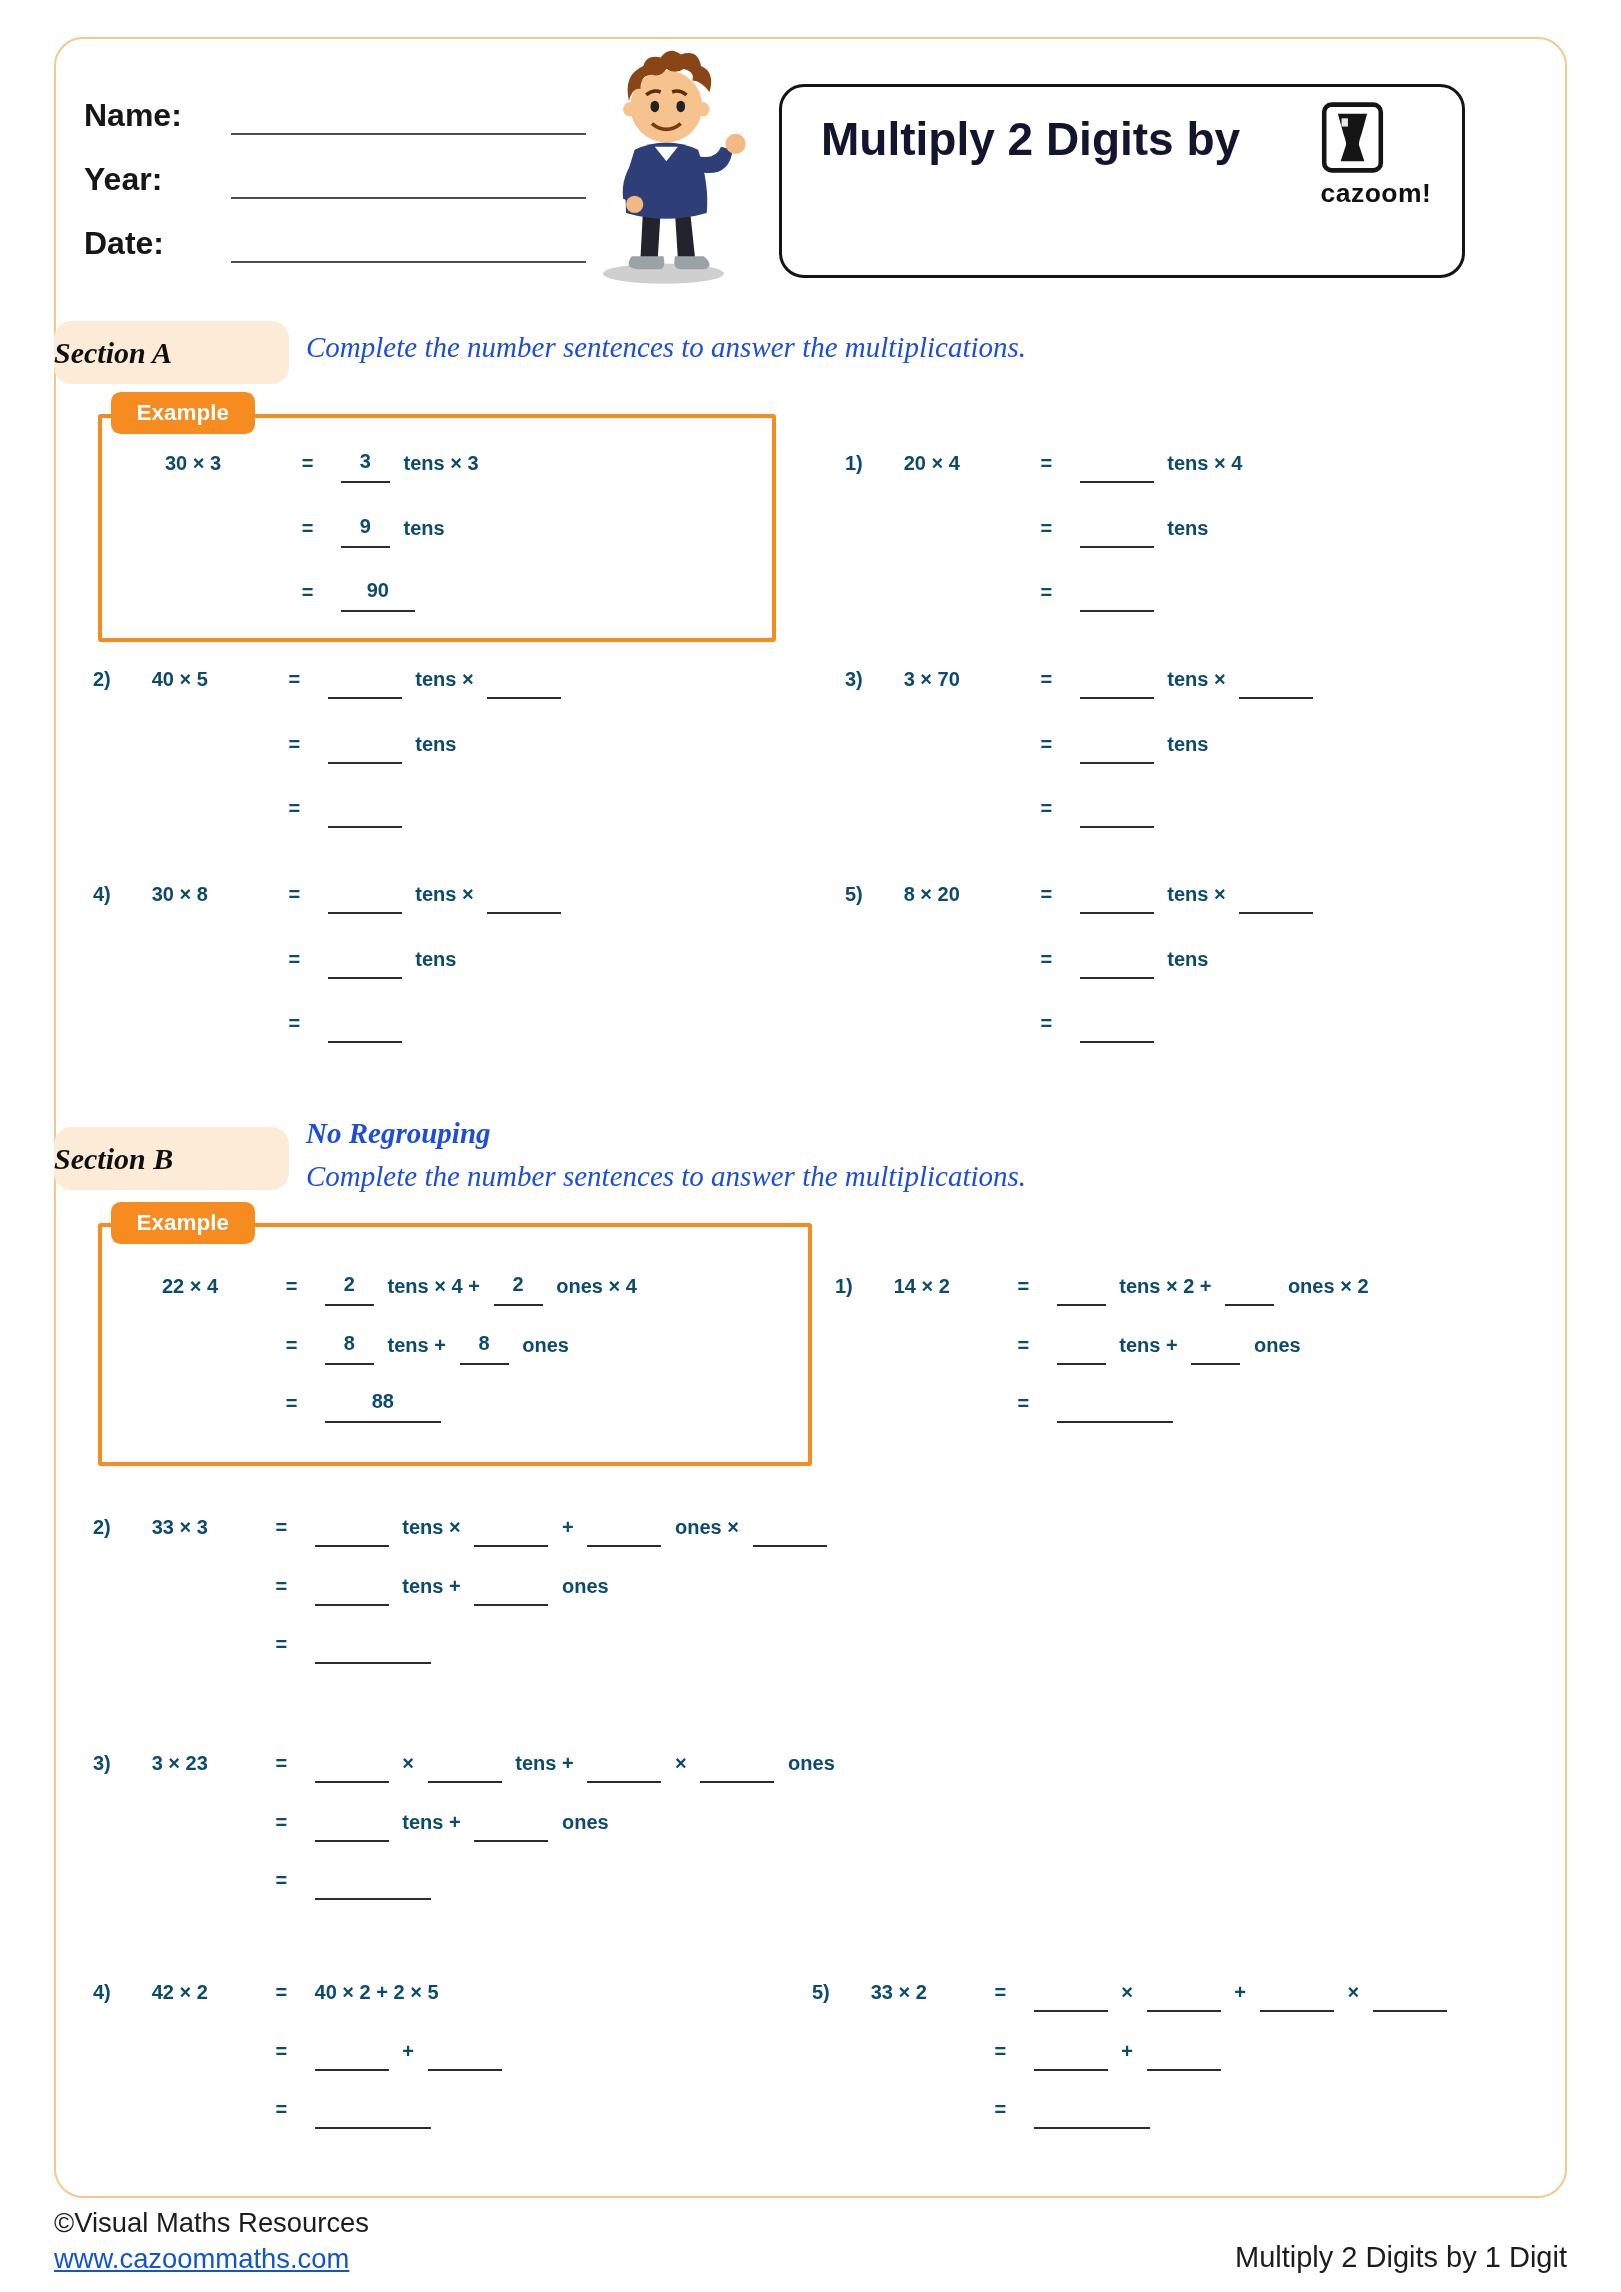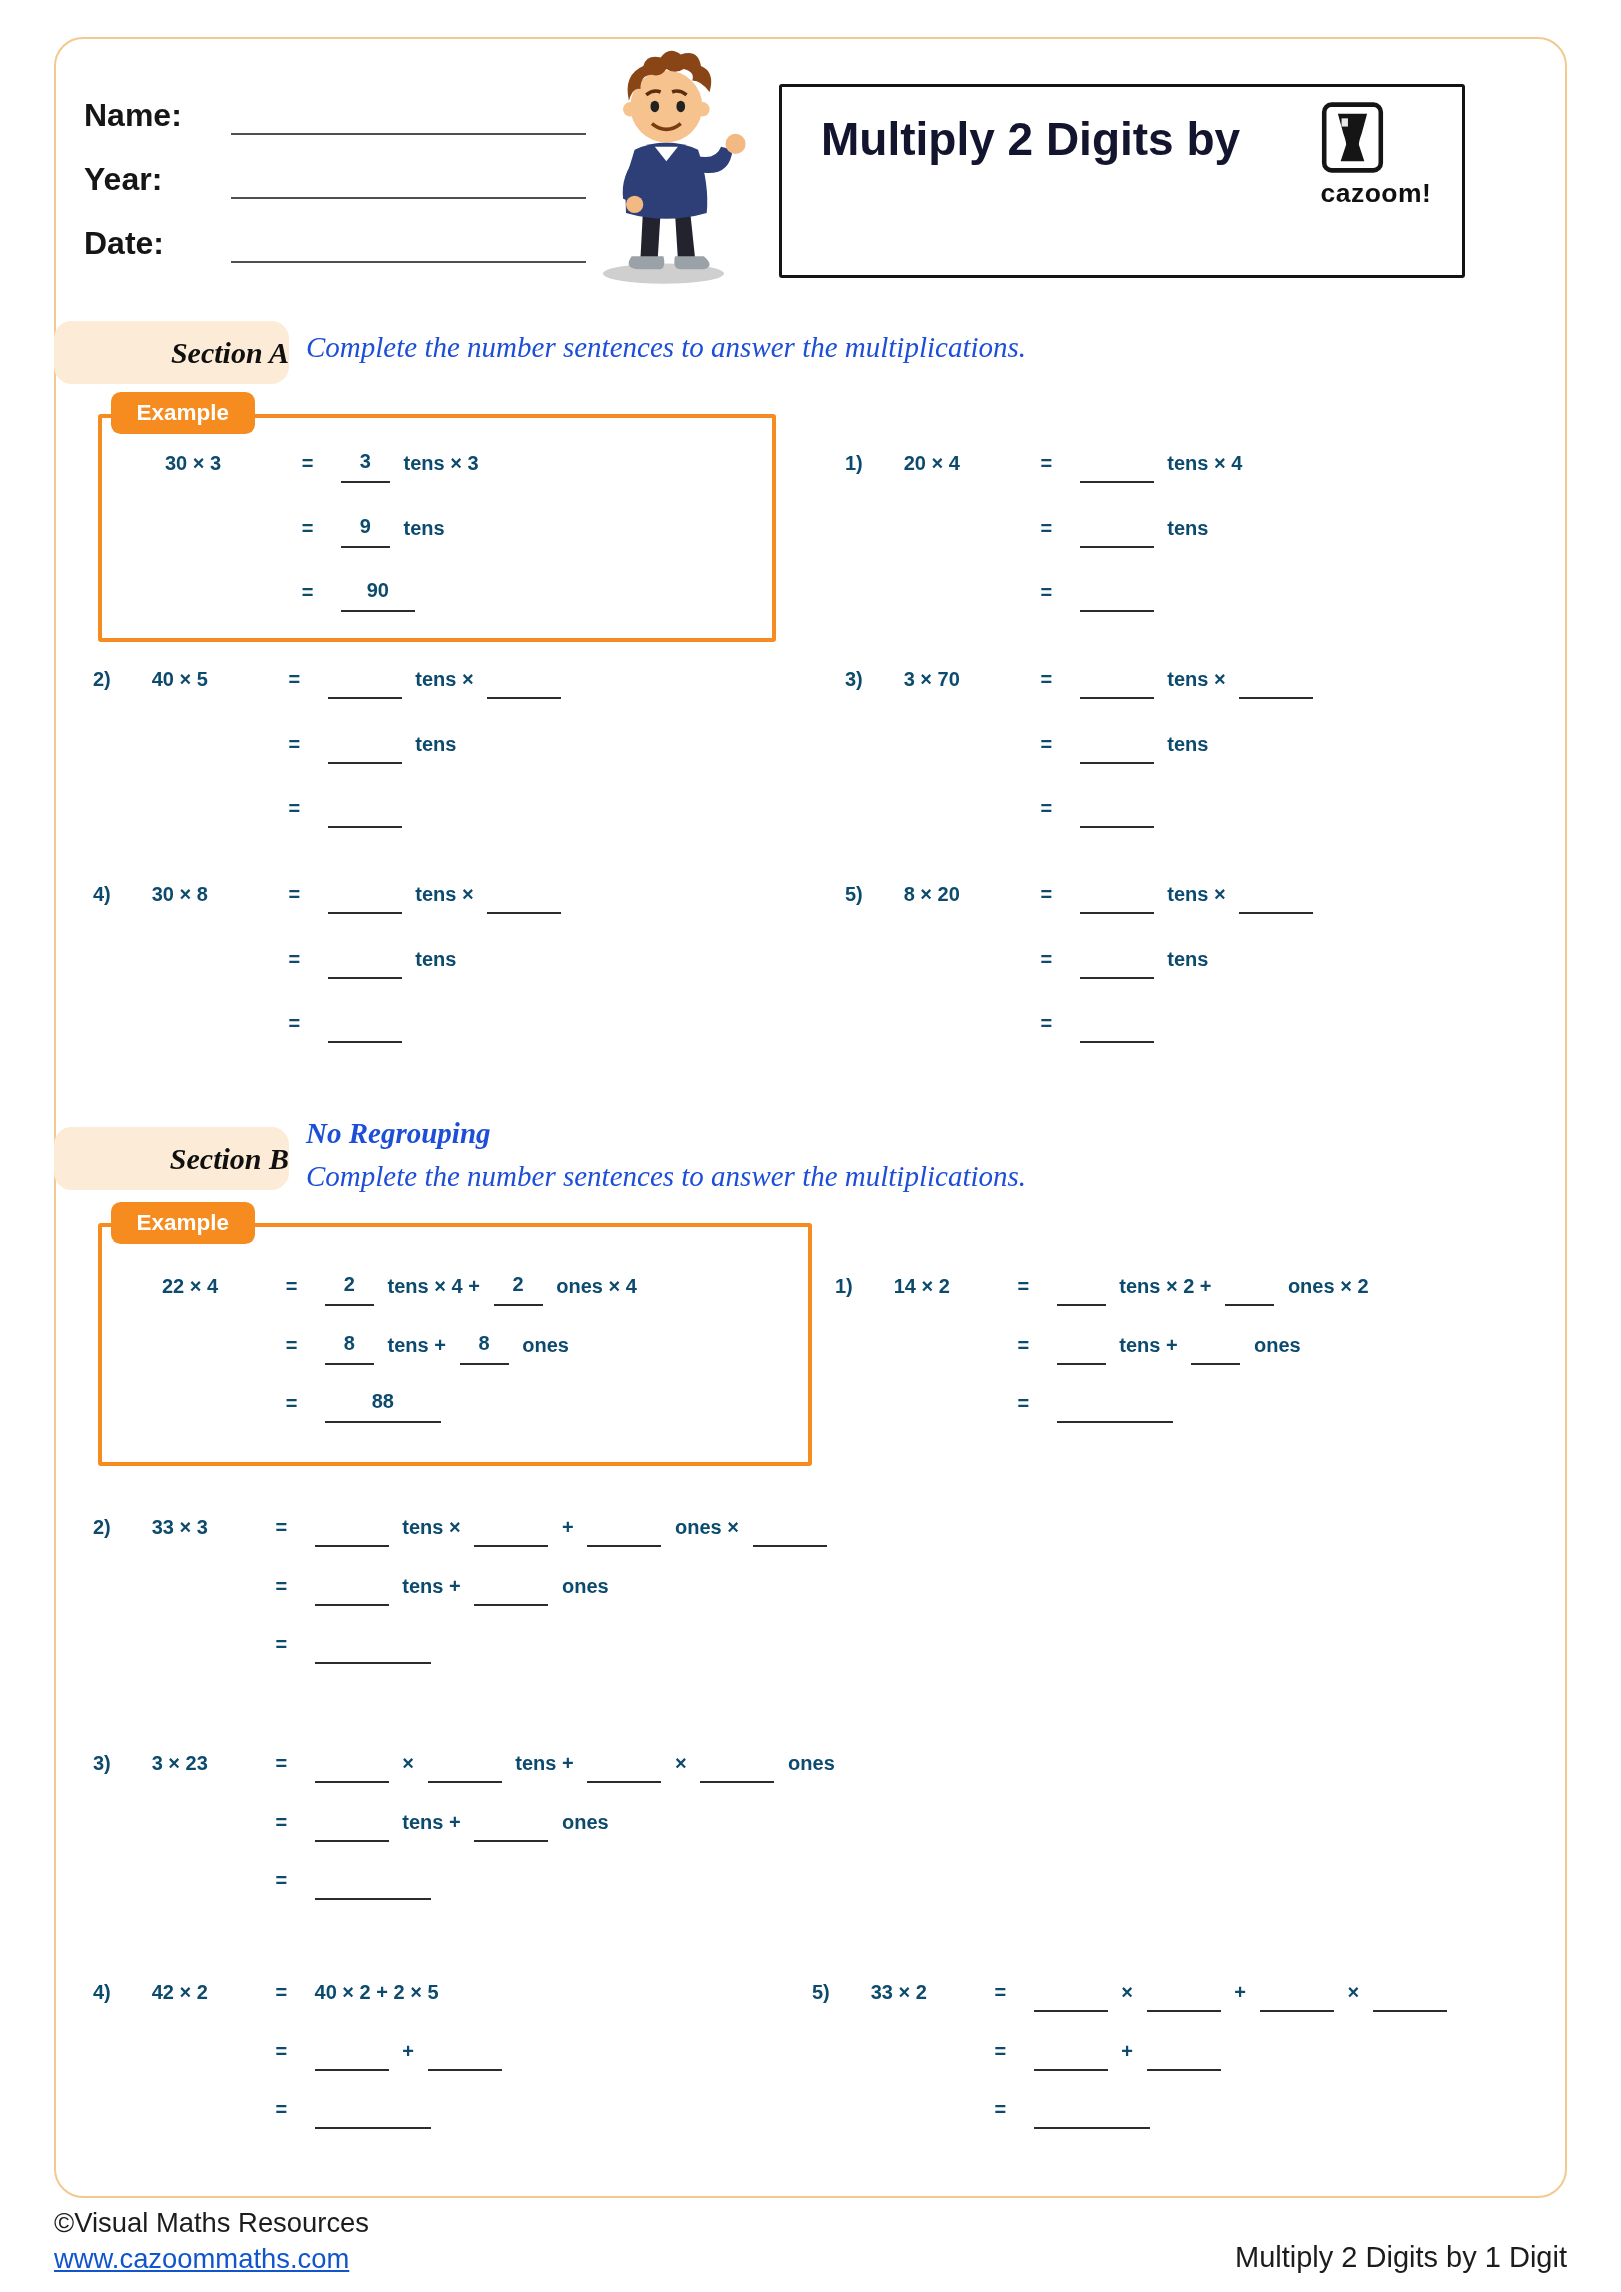--- a/index.html
+++ b/index.html
@@ -7,28 +7,28 @@
   html,body{background:#ffffff}
   .sheet{position:relative;width:1621px;height:2293px;background:#fff;font-family:"Liberation Sans",sans-serif;overflow:hidden}
   .border-box{position:absolute;left:54px;top:37px;width:1513px;height:2161px;border:2.9px solid var(--page-border,#F2C98E);border-radius:29px}
 
   
   .hf{position:absolute;left:84px;display:flex;align-items:center;height:43px}
   .hlabel{font-size:32px;font-weight:bold;color:#161616;width:147px}
   .hline{width:355px;border-bottom:2.9px solid #4f4f4f;height:39px}
 
   
-  .titlebox{position:absolute;left:779px;top:84px;width:686px;height:194px;border:3.9px solid #141414;border-radius:3px;background:#fff}
+  .titlebox{position:absolute;left:779px;top:84px;width:686px;height:194px;border:3.9px solid #141414;border-radius:25px;background:#fff}
   .title{position:absolute;left:39px;top:21.6px;font-size:46px;font-weight:bold;color:var(--title-ink,#13142D);line-height:1.32}
   .logo{position:absolute;right:21.6px;top:13.7px;width:120px;text-align:left}
   .logo-text{font-size:26.5px;font-weight:bold;color:#111;letter-spacing:0.5px}
   .mascot{position:absolute;left:567px;top:43px}
 
   
-  .secpill{position:absolute;left:54px;width:235px;height:63px;background:var(--section-pill-bg,#FCECD7);border-radius:17.6px;display:flex;align-items:center;justify-content:flex-end;font-family:"Liberation Serif",serif;font-style:italic;font-weight:bold;font-size:30px;color:#101010}
+  .secpill{position:absolute;left:54px;width:235px;height:63px;background:var(--section-pill-bg,#FCECD7);border-radius:17.6px;display:flex;align-items:center;justify-content:flex-start;font-family:"Liberation Serif",serif;font-style:italic;font-weight:bold;font-size:30px;color:#101010}
   .instr{position:absolute;left:306px;font-family:"Liberation Serif",serif;font-style:italic;font-size:29px;color:#1d4ed8;white-space:nowrap}
   .instr.bold{font-weight:bold}
 
   
   .exbox{position:absolute;border:4.9px solid var(--accent-orange,#F68B1F);background:#fff;border-radius:2.9px}
   .extab{position:absolute;background:var(--accent-orange,#F68B1F);color:#fff;font-size:22.5px;font-weight:bold;padding:7.8px 25.5px;border-radius:9.8px;z-index:2}
 
   
   .prob{position:absolute;font-size:20px;font-weight:600;color:#0c4a6e}
   .prow{display:flex;align-items:flex-end;gap:13.7px;margin-bottom:23.5px;height:41px;line-height:41px}

